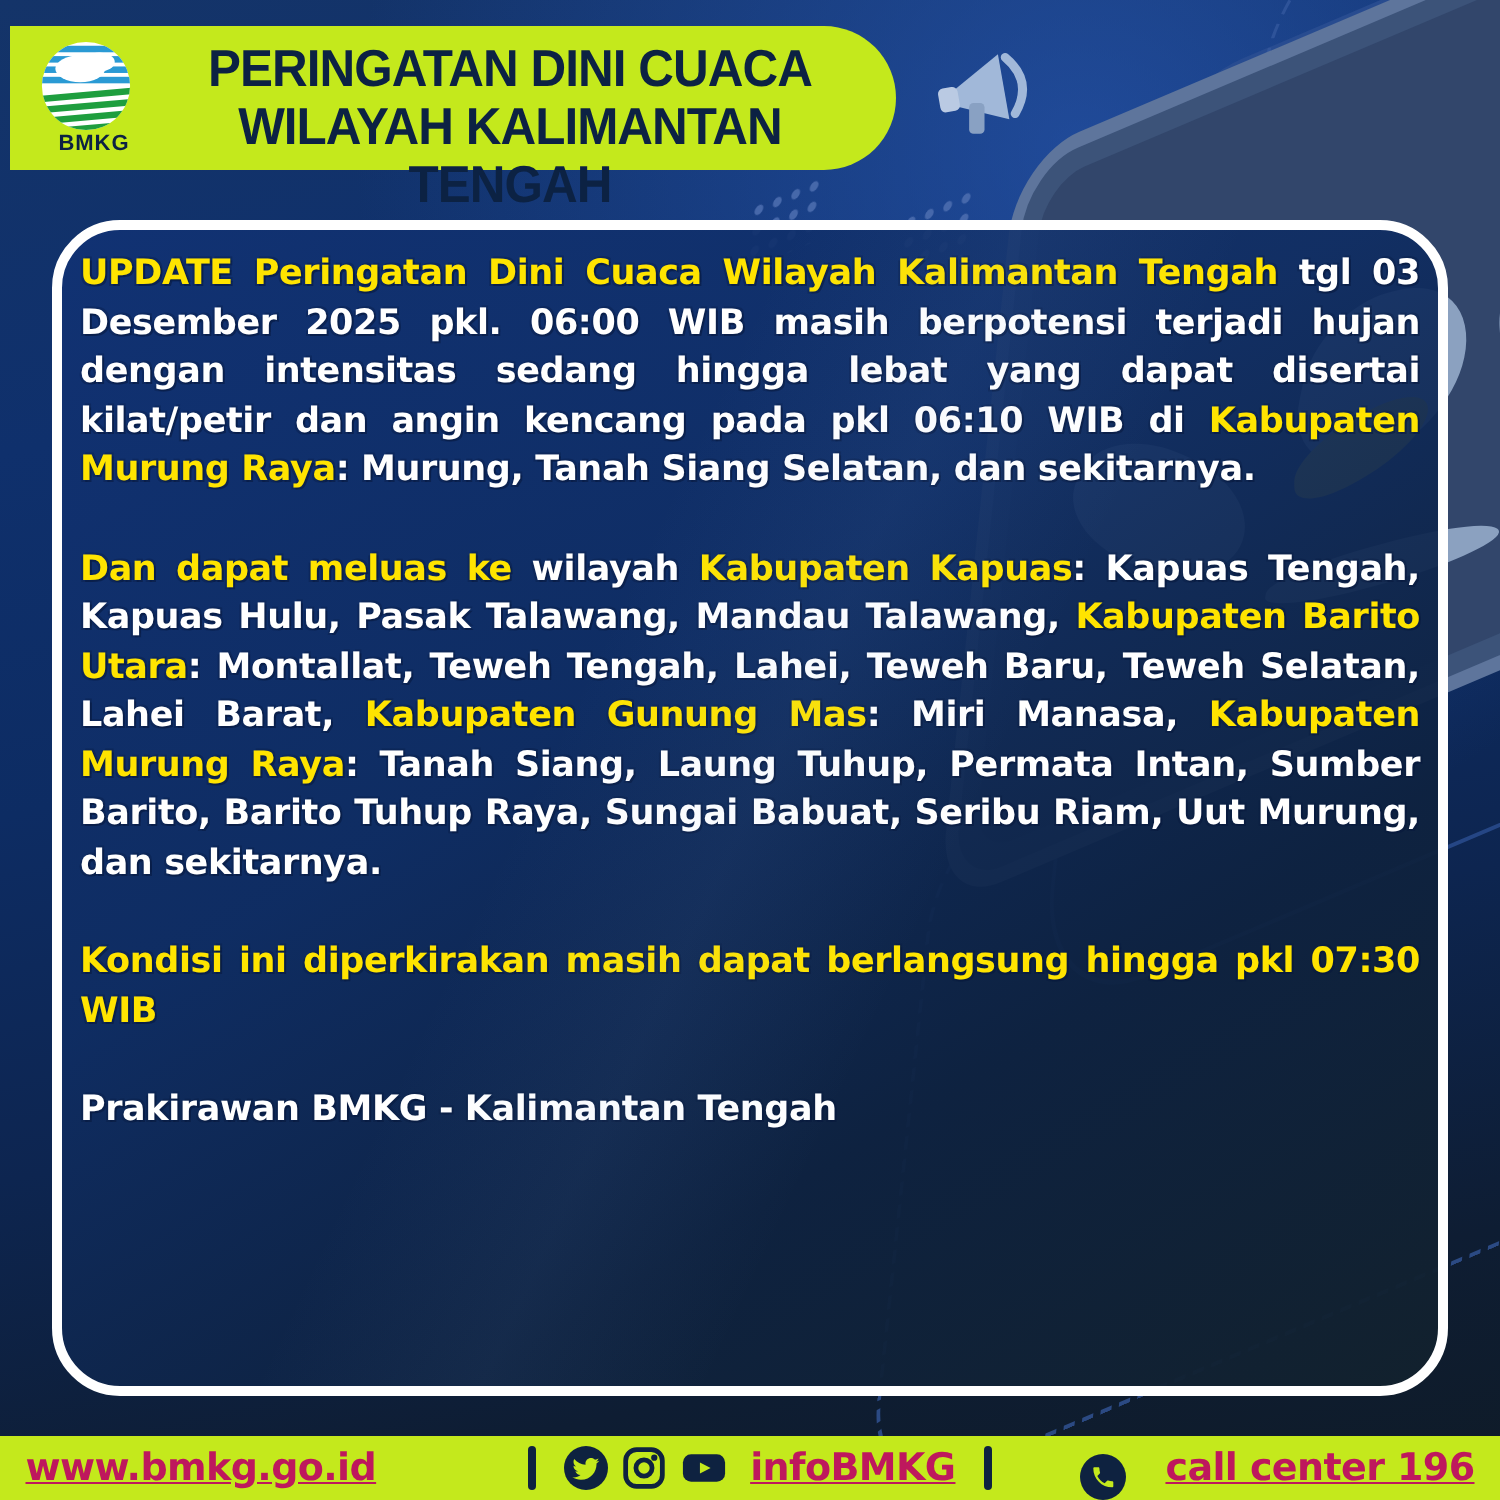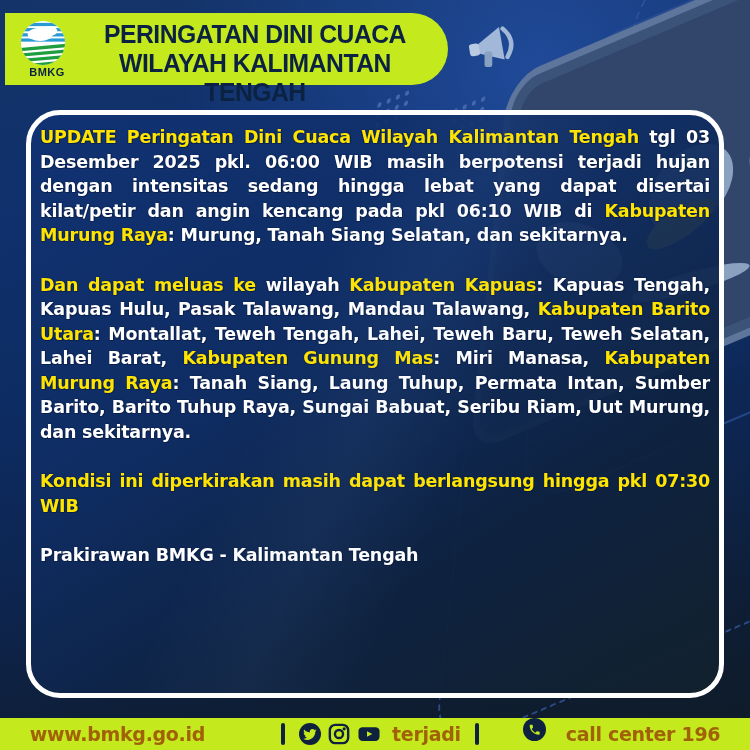--- a/index.html
+++ b/index.html
@@ -42,26 +42,26 @@
   .panel::after{content:"";position:absolute;inset:0;border-radius:28px;pointer-events:none;
     background:linear-gradient(115deg,transparent 38%,rgba(130,170,230,.06) 50%,transparent 62%);}
   .panel p{margin:0 0 25px 0;text-align:justify;
     font:700 17.5px/24.5px "DejaVu Sans",sans-serif;letter-spacing:-.2px;
     text-shadow:1px 1px 0 rgba(8,24,60,.55),-1px 1px 0 rgba(8,24,60,.3),1px -1px 0 rgba(8,24,60,.3);}
   .seg-white{color:#ffffff;}
   .seg-yellow{color:#ffe400;}
   
   .footer{position:absolute;left:0;bottom:0;width:750px;height:32px;z-index:3;
     background:#c4e91c;display:flex;align-items:center;justify-content:center;
-    color:#a16207;font:700 19px/32px "DejaVu Sans",sans-serif;}
+    color:#be185d;font:700 19px/32px "DejaVu Sans",sans-serif;text-decoration:underline;}
   .footer .divider{width:4px;height:22px;background:#0e2240;border-radius:2px;}
   .f-url{margin-right:76px;letter-spacing:-.3px;}
   .f-social{display:flex;align-items:center;gap:7px;margin:0 14px;}
   .f-social .label{margin-left:4px;letter-spacing:-.3px;}
-  .f-call{display:flex;align-items:flex-start;gap:20px;margin-left:44px;letter-spacing:-.3px;}
+  .f-call{display:flex;align-items:flex-end;gap:20px;margin-left:44px;letter-spacing:-.3px;}
   .icon-svg{display:block;}
 </style>
 </head>
 <body>
 
 <div class="stage">
 
   <div class="solid-rect iso" style="left:520px;top:-30px;width:560px;height:400px;"></div>
   <div class="dash-rect iso" style="left:600px;top:-90px;width:470px;height:300px;"></div>
   <div class="dash-rect iso" style="left:430px;top:330px;width:520px;height:300px;"></div>
@@ -137,21 +137,21 @@
       </svg>
       <svg class="icon-svg" width="22" height="22" viewBox="0 0 24 24">
         <rect x="2" y="2" width="20" height="20" rx="6" fill="none" stroke="#0e2240" stroke-width="2.6"></rect>
         <circle cx="12" cy="12" r="4.4" fill="none" stroke="#0e2240" stroke-width="2.6"></circle>
         <circle cx="17.6" cy="6.4" r="1.7" fill="#0e2240"></circle>
       </svg>
       <svg class="icon-svg" width="24" height="22" viewBox="0 0 24 24">
         <rect x="0.5" y="4.5" width="23" height="15" rx="4.5" fill="#0e2240"></rect>
         <path d="M9.8 9 15.6 12 9.8 15z" fill="#c4e91c"></path>
       </svg>
-      <span class="label">terjadi</span>
+      <span class="label">infoBMKG</span>
     </span>
     <span class="divider"></span>
     <span class="f-call">
       <svg class="icon-svg" width="23" height="23" viewBox="0 0 24 24">
         <circle cx="12" cy="12" r="12" fill="#0e2240"></circle>
         <path transform="translate(5.2,5.2) scale(0.58)" fill="#c4e91c" d="M6.62 10.79c1.44 2.83 3.76 5.14 6.59 6.59l2.2-2.21c.27-.27.67-.36 1.02-.24 1.12.37 2.33.57 3.57.57.55 0 1 .45 1 1V20c0 .55-.45 1-1 1-9.39 0-17-7.61-17-17 0-.55.45-1 1-1h3.5c.55 0 1 .45 1 1 0 1.25.2 2.45.57 3.57.11.35.03.74-.25 1.02l-2.2 2.2z"></path>
       </svg>
       <span>call center 196</span>
     </span>
   </footer>

